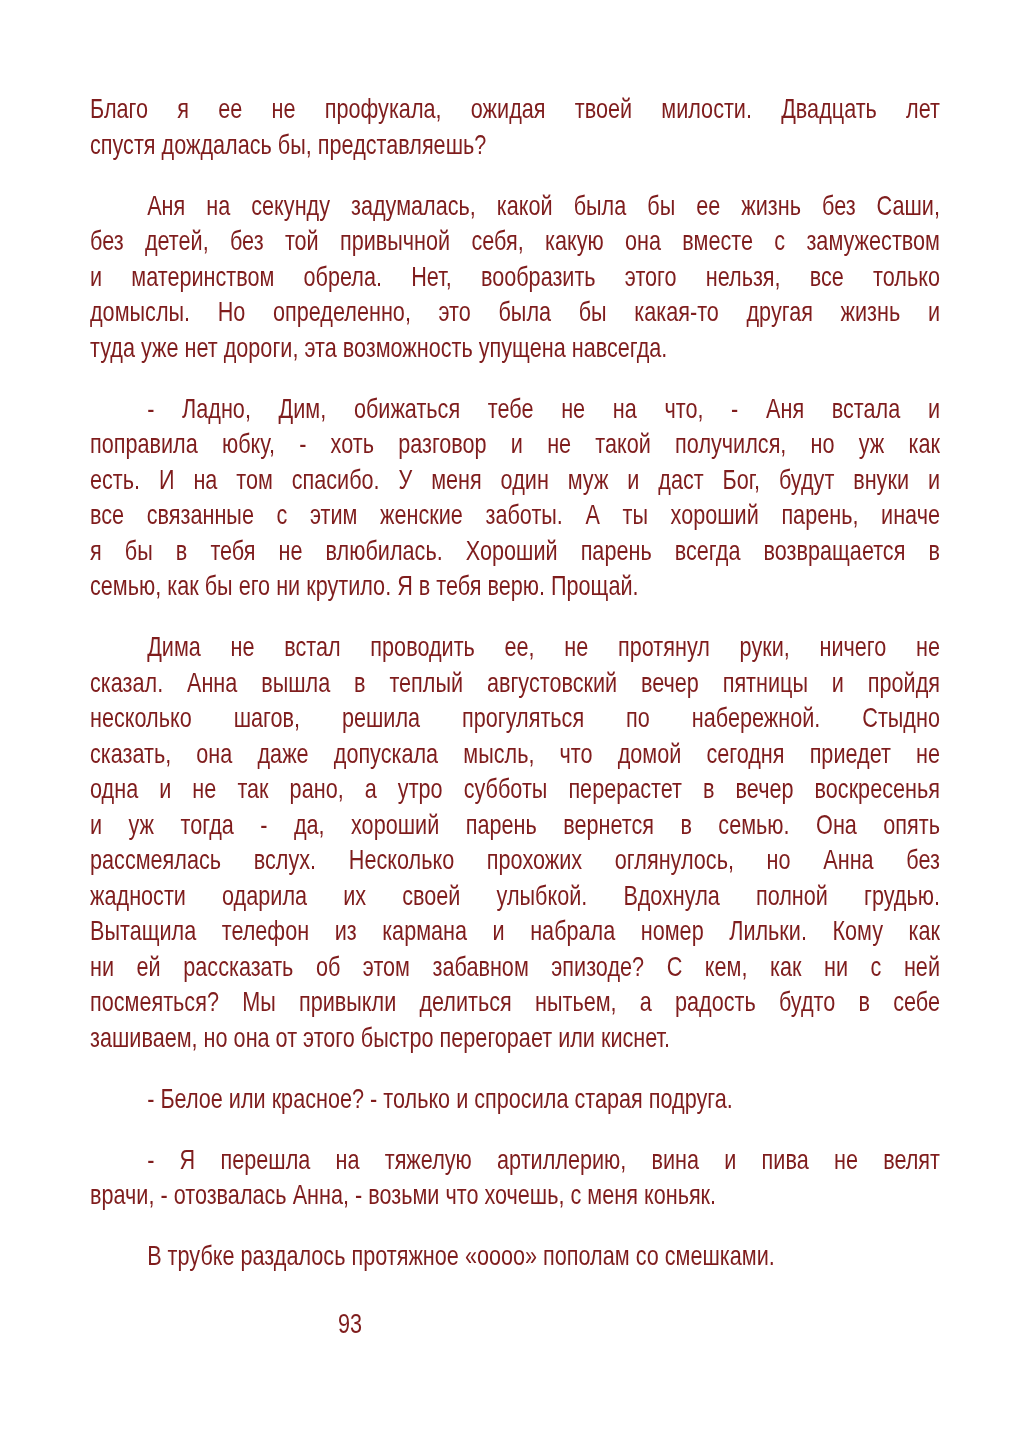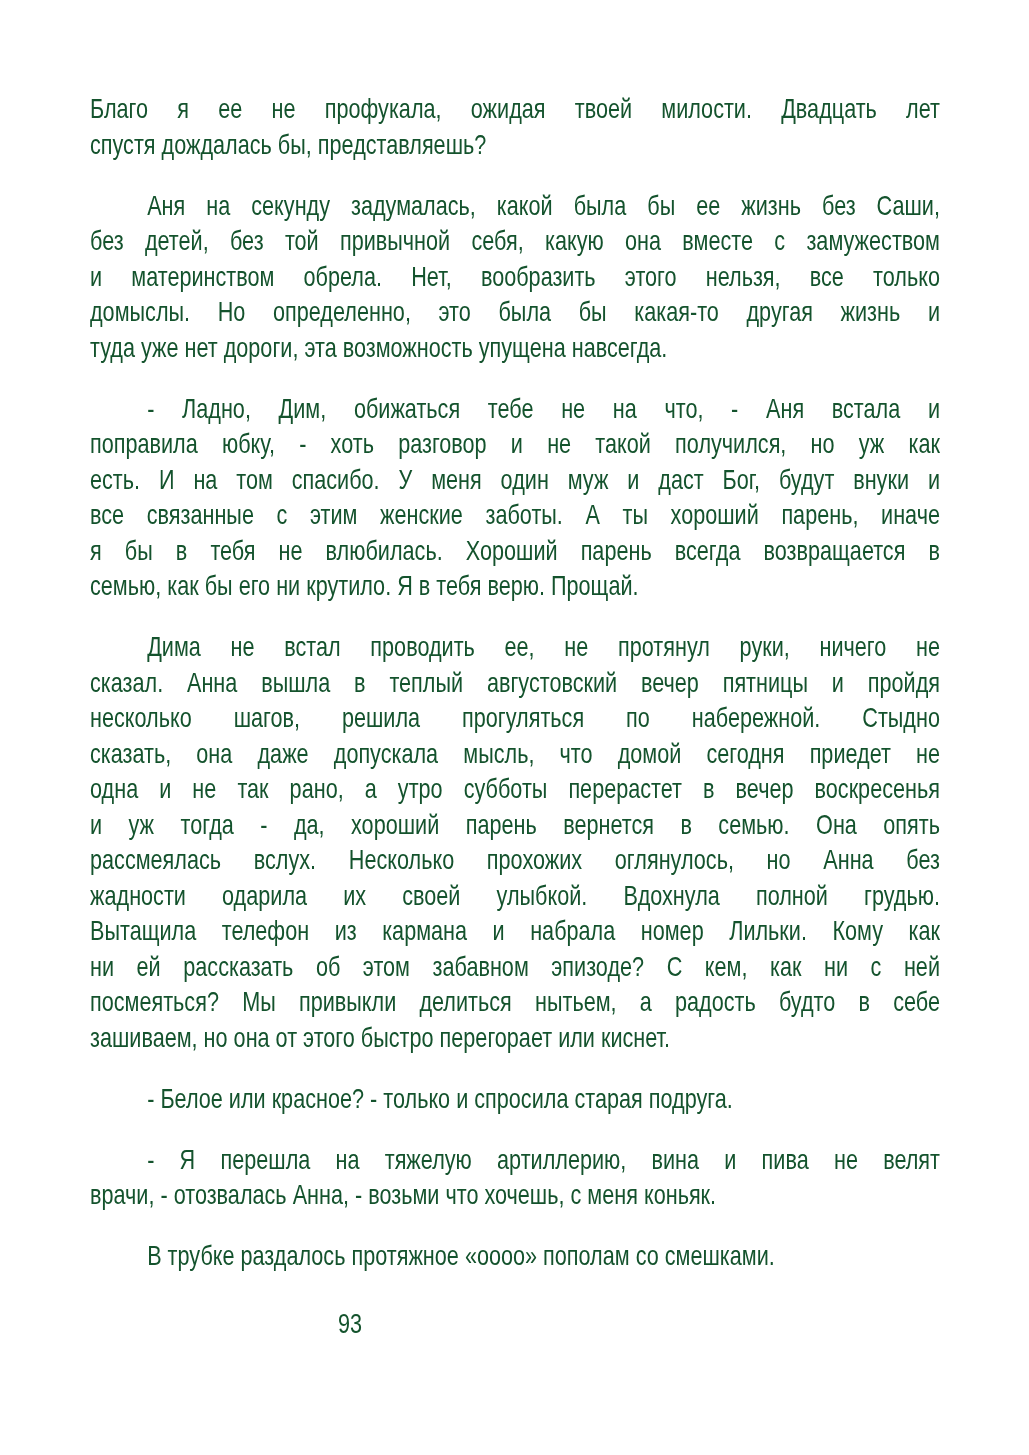--- a/index.html
+++ b/index.html
@@ -7,21 +7,21 @@
     padding: 0;
     background: #ffffff;
   }
   .page {
     position: relative;
     width: 1029px;
     height: 1455px;
     background: #ffffff;
     overflow: hidden;
     font-family: "Liberation Sans", sans-serif;
-    color: #14532d;
+    color: #7f1d1d;
   }
   
   .text-block {
     position: absolute;
     left: 90px;
     top: 91px;
     width: 1100px;
     transform: scaleX(0.7727);
     transform-origin: 0 0;
     font-size: 28px;

